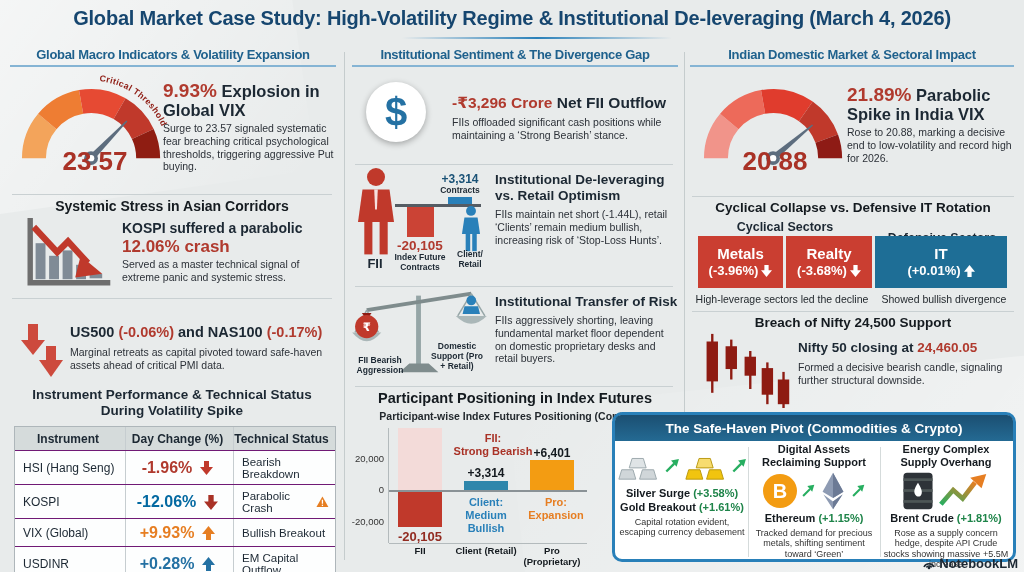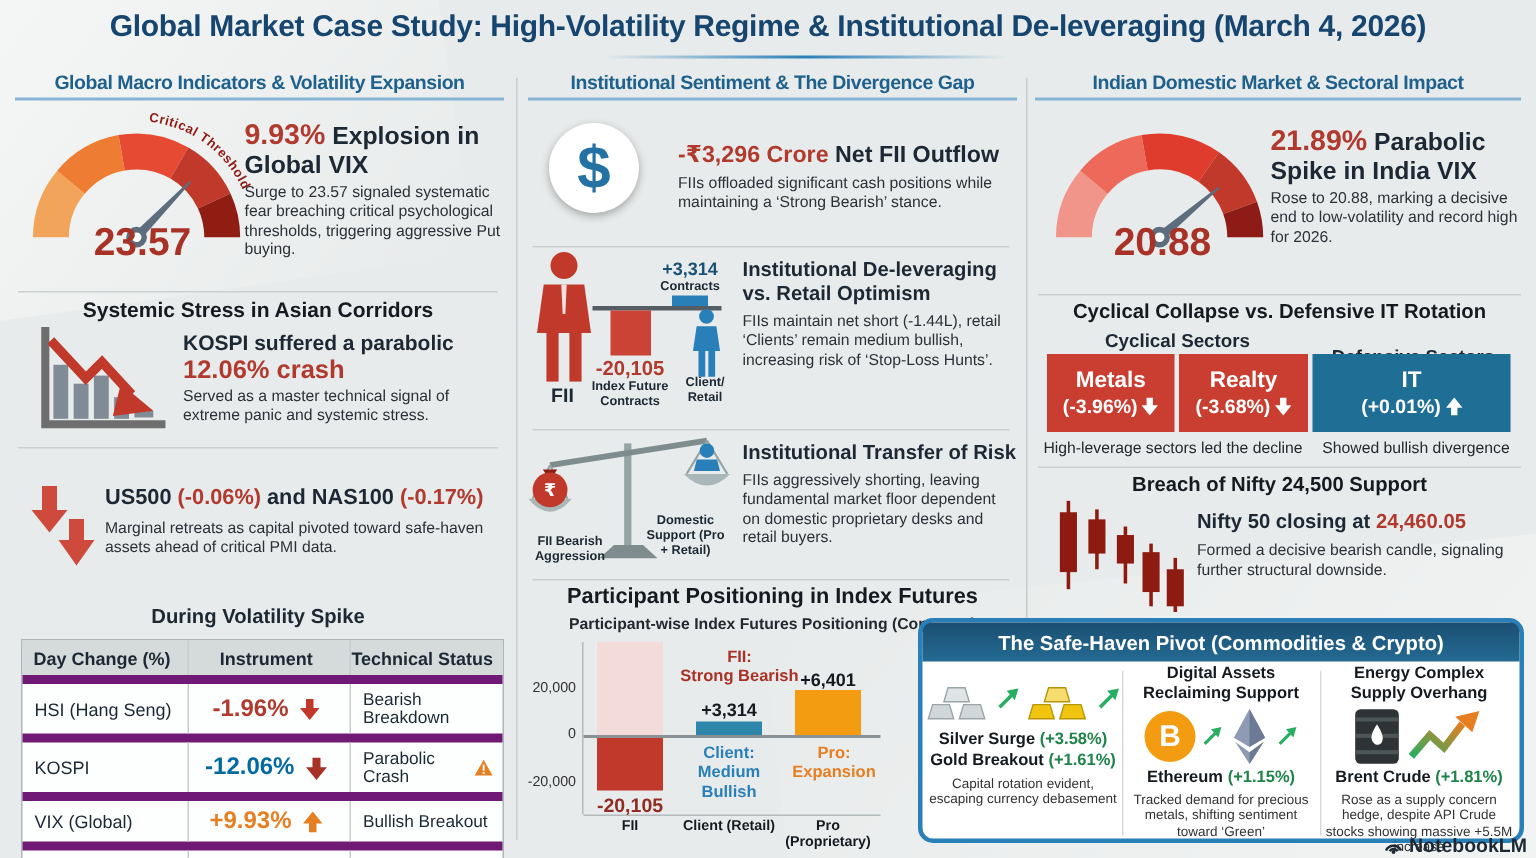--- a/index.html
+++ b/index.html
@@ -36,21 +36,21 @@
   #asian-t1{left:122px;top:220px;width:214px;font-size:14px;font-weight:bold;line-height:1.15;}
   #asian-t2{left:122px;top:237px;width:214px;font-size:17px;font-weight:bold;}
   #asian-body{left:122px;top:258px;width:214px;}
   #sep-l2{left:12px;top:298px;width:320px;}
   #western-h{left:12px;top:302px;width:320px;}
   #west-arrows{left:18px;top:322px;}
   #west-line{left:70px;top:324px;width:266px;font-size:14.5px;font-weight:bold;white-space:nowrap;}
   #west-body{left:70px;top:346px;width:264px;}
   #instr-h{left:10px;top:387px;width:324px;font-size:13.5px;font-weight:bold;line-height:1.2;}
   #instr-table{left:14px;top:426px;width:320px;border:1px solid #aeb6ba;background:#fdfefe;font-size:12px;}
-  #instr-table .trow{display:grid;grid-template-columns:110px 108px 100px;border-top:6px solid #701a75;}
+  #instr-table .trow{display:grid;grid-template-columns:110px 108px 100px;border-top:1px solid #701a75;}
   #instr-table .trow:first-child{border-top:none;background:#d5dbdb;font-weight:bold;}
   #instr-table .cell{padding:5px 4px 4px 8px;border-left:1px solid #c6cdd0;display:flex;align-items:center;}
   #instr-table .cell:first-child{border-left:none;}
   #instr-table .chg{justify-content:center;font-weight:bold;font-size:16px;gap:8px;padding-left:0;}
   #instr-table .st{font-size:11.5px;gap:4px;}
   #instr-table .hc{justify-content:center;padding-left:0;}
   .kospi-chg{font-size:15px;color:#0369a1;}
   .arrow-ico{flex:0 0 auto;}
 
   
@@ -204,28 +204,28 @@
   </svg>
   <div id="west-line" class="abs">
     <span>US500</span>
     <span class="red">(-0.06%)</span>
     <span> and NAS100 </span>
     <span class="red">(-0.17%)</span>
   </div>
   <div id="west-body" class="abs body-txt">Marginal retreats as capital pivoted toward safe-haven assets ahead of critical PMI data.</div>
 
   <div id="instr-h" class="abs c">
-    <br>
+    <span>Instrument Performance &amp; Technical Status</span><br>
     <span>During Volatility Spike</span>
   </div>
 
   <div id="instr-table" class="abs">
     <div class="trow">
+      <div class="cell hc">Instrument</div>
       <div class="cell hc">Day Change (%)</div>
-      <div class="cell hc">Instrument</div>
       <div class="cell hc">Technical Status</div>
     </div>
     <div class="trow">
       <div class="cell">HSI (Hang Seng)</div>
       <div class="cell chg red">
         <span>-1.96%</span>
         <svg class="arrow-ico" width="13" height="14" viewBox="0 0 13 14">
             <polygon points="4,0 9,0 9,6 13,6 6.5,14 0,6 4,6" fill="#c0392b"></polygon>
           </svg>
       </div>

